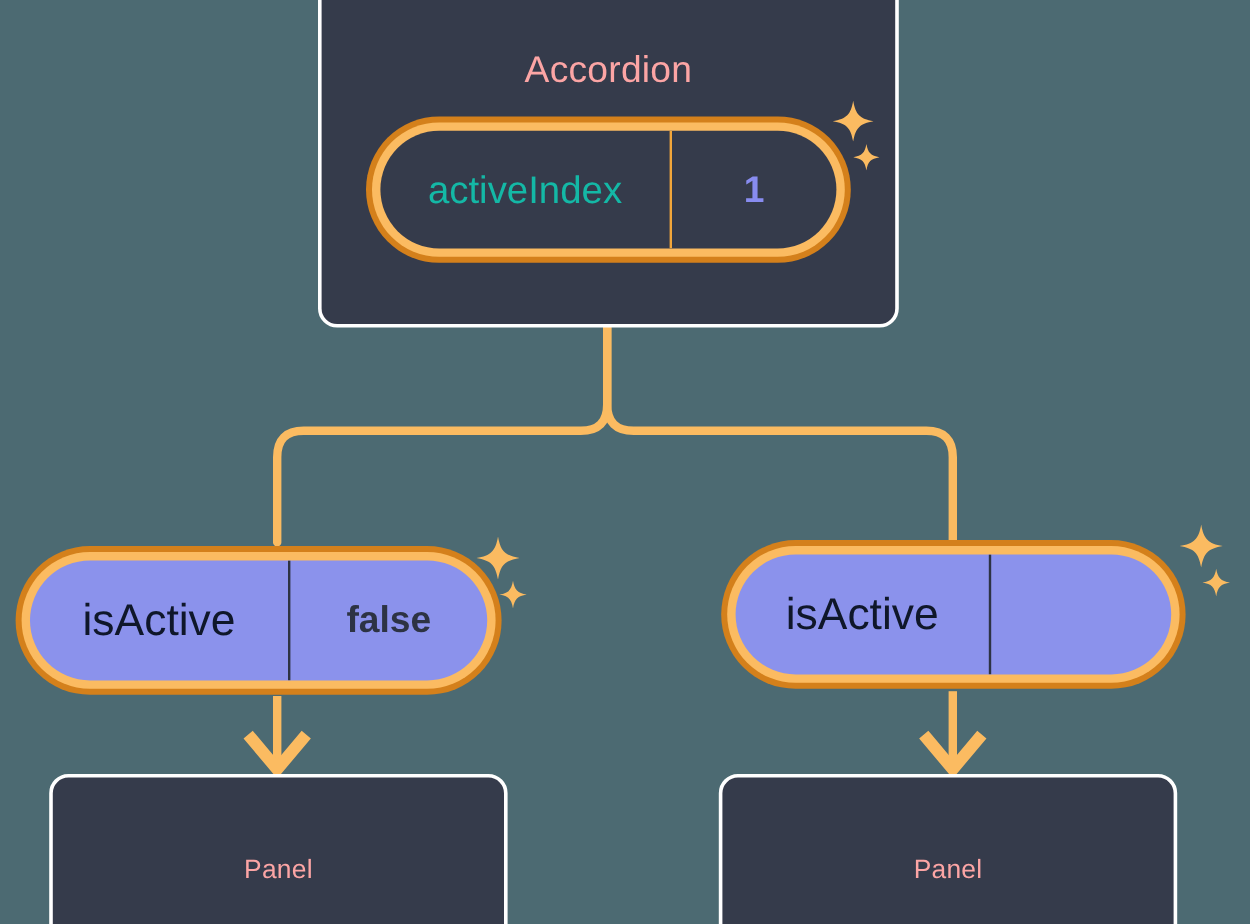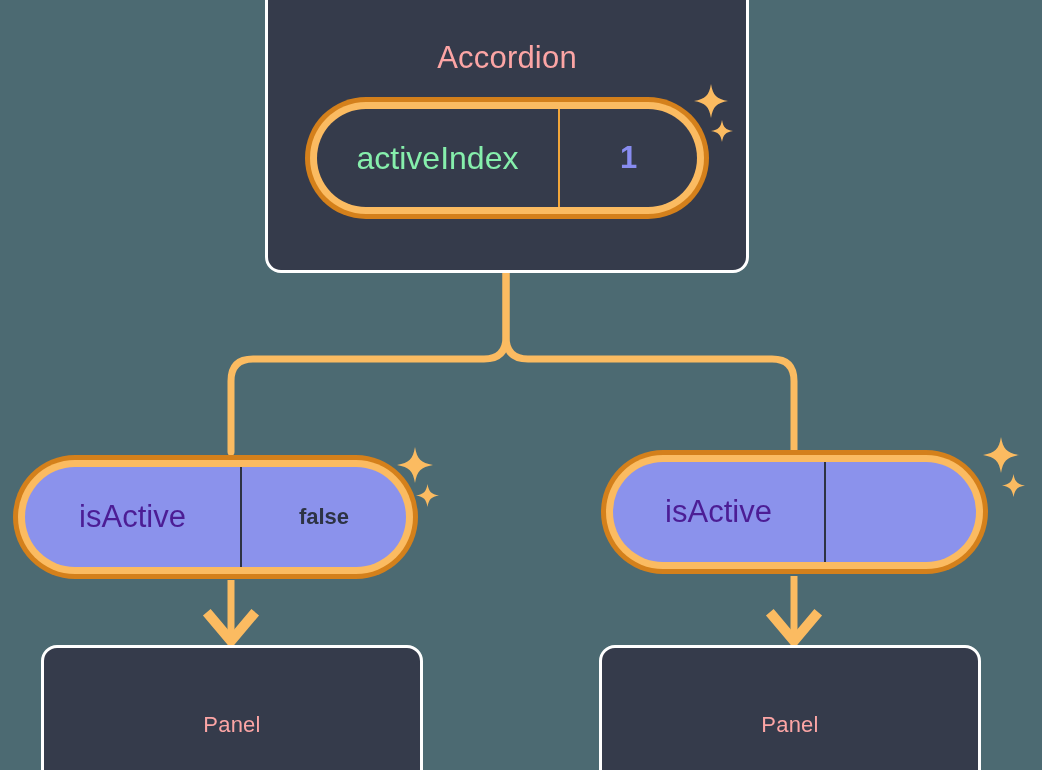--- a/index.html
+++ b/index.html
@@ -102,42 +102,42 @@
   
   #pill-activeindex {
     left: 305px;
     top: 97px;
     width: 404px;
     height: 122px;
   }
   #pill-activeindex .pill-inner { background: #353b4b; }
   #pill-activeindex .pill-key {
     flex: 0 0 243px;
-    color: #86efac;
+    color: #14b8a6;
     font-size: 32px;
     border-right: 2px solid #f2a63a;
   }
   #pill-activeindex .pill-val {
     flex: 1 1 auto;
     color: #888cf0;
     font-size: 31px;
     font-weight: 700;
   }
 
   
   .pill-bool { height: 124px; }
   .pill-bool .pill-inner { background: #8b92ec; }
   .pill-bool .pill-key {
-    color: #4c1d95;
-    font-size: 31px;
+    color: #0f172a;
+    font-size: 37px;
     border-right: 2px solid #2d3344;
   }
   .pill-bool .pill-val {
     color: #2d3344;
-    font-size: 22px;
+    font-size: 31px;
     font-weight: 700;
   }
   #pill-isactive-left {
     left: 13px;
     top: 455px;
     width: 405px;
   }
   #pill-isactive-left .pill-key { flex: 0 0 217px; }
   #pill-isactive-left .pill-val { flex: 1 1 auto; }
 

